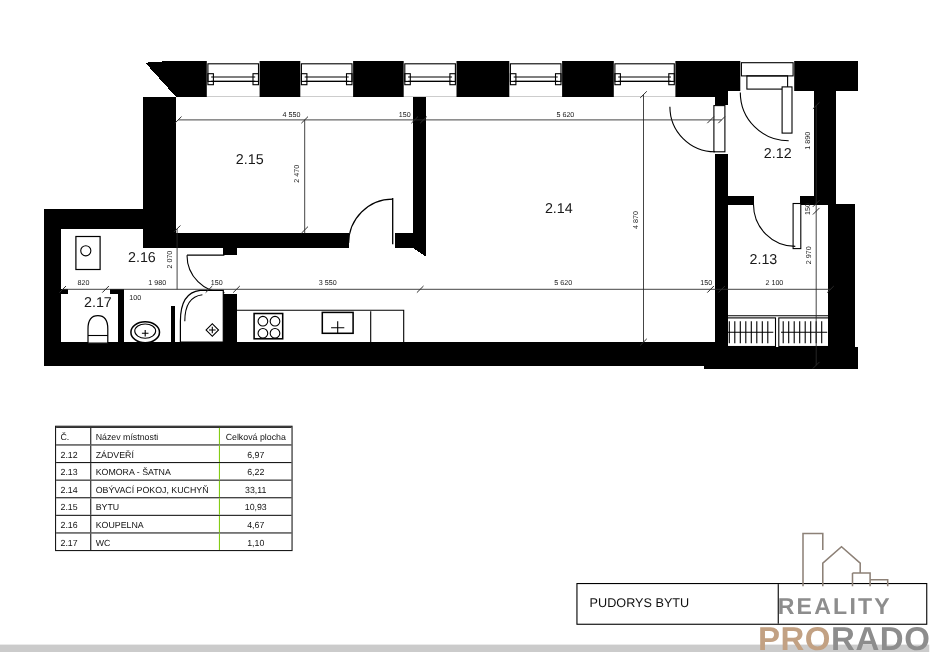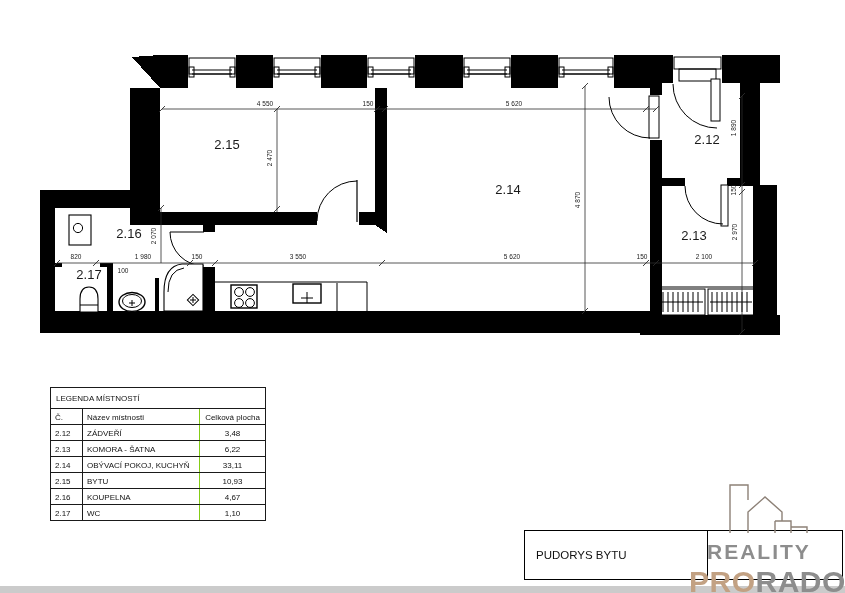--- a/index.html
+++ b/index.html
@@ -16,21 +16,21 @@
   .anch{text-anchor:middle;}
   
   .legend{position:absolute;left:50px;top:387px;width:214px;background:#fff;
           border:1px solid #1a1a1a;font-size:8px;line-height:9px;}
   .lg-title{height:20px;box-sizing:border-box;padding:6px 0 0 5px;}
   .lg-row{display:flex;border-top:1px solid #1a1a1a;height:16px;box-sizing:border-box;}
   .lg-c1{width:32px;box-sizing:border-box;border-right:1px solid #1a1a1a;padding:4px 0 0 4px;}
   .lg-c2{width:117px;box-sizing:border-box;border-right:1px solid #84cc16;padding:4px 0 0 4px;}
   .lg-c3{flex:1;text-align:center;padding-top:4px;}
   
-  .tblock{position:absolute;left:524px;top:530px;width:319px;height:50px;display:flex;
+  .tblock{position:absolute;left:524px;top:530px;width:319px;height:38px;display:flex;
           border:1px solid #000;background:#fff;box-sizing:border-box;z-index:2;}
   .tb-left{width:183px;box-sizing:border-box;border-right:1px solid #000;display:flex;
            align-items:center;padding-left:11px;font-size:11.5px;}
   .tb-right{flex:1;text-align:right;padding:5px 7px 0 0;font-size:9.5px;line-height:14px;}
   
   .logo{position:absolute;left:688px;top:480px;width:157px;height:110px;z-index:3;pointer-events:none;}
   .logo-word1{position:absolute;left:19px;top:60px;font-weight:bold;font-size:21px;
               letter-spacing:2px;color:#8d8d8d;}
   .logo-word2{position:absolute;left:1px;top:85px;font-weight:bold;font-size:30px;
               letter-spacing:0.5px;white-space:nowrap;}
@@ -228,30 +228,29 @@
       <text class="rlabel anch" x="227" y="149">2.15</text>
       <text class="rlabel anch" x="508" y="194">2.14</text>
       <text class="rlabel anch" x="707" y="144">2.12</text>
       <text class="rlabel anch" x="694" y="240">2.13</text>
       <text class="rlabel anch" x="129" y="238">2.16</text>
       <text class="rlabel anch" x="89" y="279">2.17</text>
     </g>
   </svg>
 
   <div class="legend">
-    <div class="lg-title">LEGENDA MÍSTNOSTÍ</div>
     <div class="lg-row">
       <div class="lg-c1">Č.</div>
       <div class="lg-c2">Název místnosti</div>
       <div class="lg-c3">Celková plocha</div>
     </div>
     <div class="lg-row">
       <div class="lg-c1">2.12</div>
       <div class="lg-c2">ZÁDVEŘÍ</div>
-      <div class="lg-c3">3,48</div>
+      <div class="lg-c3">6,97</div>
     </div>
     <div class="lg-row">
       <div class="lg-c1">2.13</div>
       <div class="lg-c2">KOMORA - ŠATNA</div>
       <div class="lg-c3">6,22</div>
     </div>
     <div class="lg-row">
       <div class="lg-c1">2.14</div>
       <div class="lg-c2">OBÝVACÍ POKOJ, KUCHYŇ</div>
       <div class="lg-c3">33,11</div>

